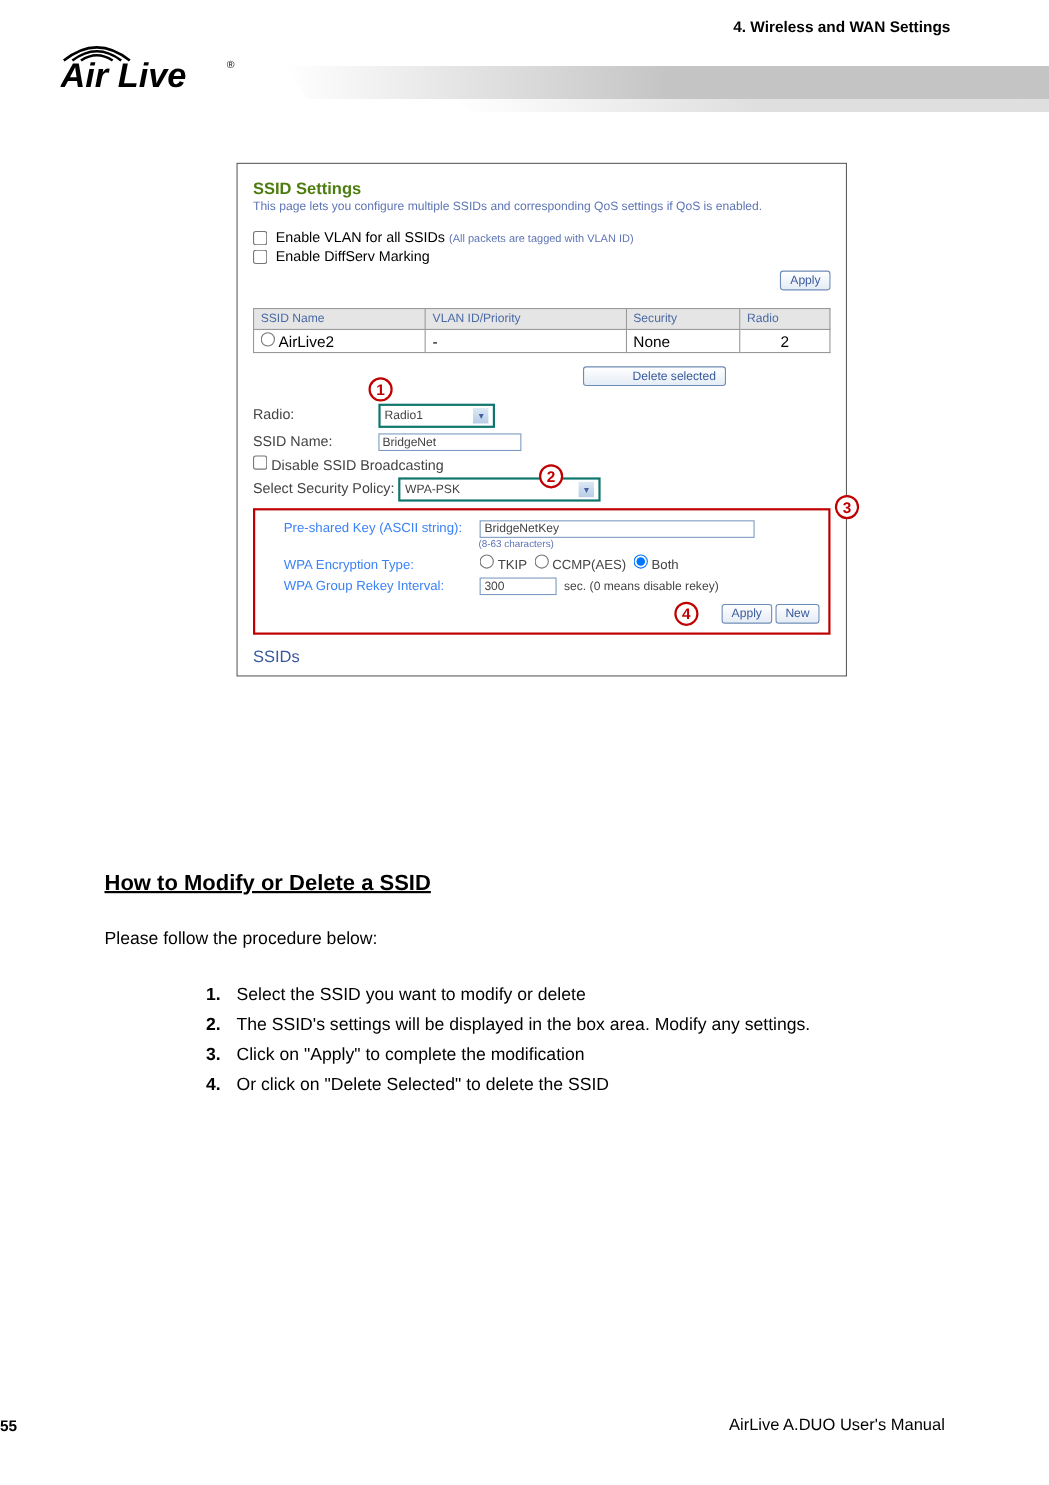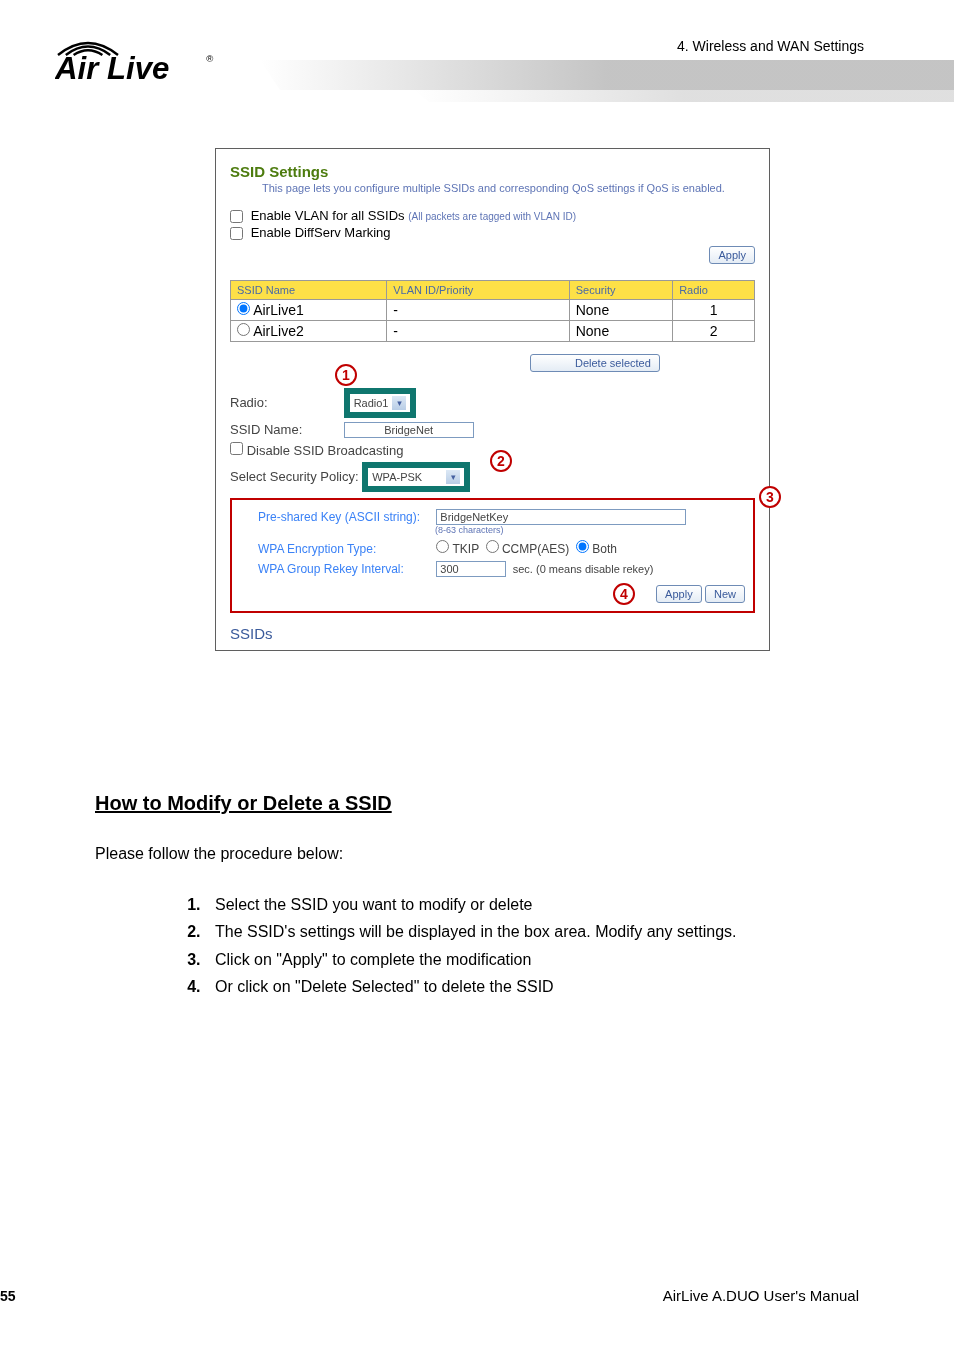--- a/index.html
+++ b/index.html
@@ -12,23 +12,24 @@
     position: relative;
   }
   .header {
     position: relative;
     height: 110px;
     width: 100%;
   }
   .header-text {
     position: absolute;
     right: 90px;
-    top: 38px;
+    top: 16px;
     color: #000;
     font-size: 14px;
+    font-weight: bold;
   }
   .logo {
     position: absolute;
     left: 55px;
     top: 28px;
     width: 180px;
   }
   .logo svg { width: 180px; height: 60px; }
   .gradient-bar {
     position: absolute;
@@ -52,42 +53,42 @@
   .screenshot-box {
     position: absolute;
     left: 215px;
     top: 148px;
     width: 555px;
     border: 1.5px solid #5f5f5f;
     padding: 14px 14px 8px 14px;
     font-size: 12px;
   }
   .ss-title { font-weight: bold; font-size: 15px; color: #4d7c0f; }
-  .ss-desc { color: #5e74b5; font-size: 11px; margin-top: 2px; margin-bottom: 14px; margin-left: 32px; }
+  .ss-desc { color: #5e74b5; font-size: 11px; margin-top: 2px; margin-bottom: 14px; }
   .cb-line { margin: 2px 0; font-size: 13px; color: #000; }
   .cb-line input[type=checkbox]{ margin-right:4px; vertical-align: middle;}
   .small-note { color: #5e74b5; font-size: 10px; }
   .apply-row { text-align: right; margin: 6px 0 16px 0; }
   .btn {
     display: inline-block;
     border: 1px solid #6e8bb5;
     background: linear-gradient(#fff,#e4ecf5);
     color: #3a5a9b;
     font-size: 11px;
     padding: 2px 8px;
     border-radius: 3px;
     cursor: pointer;
   }
   table.ssid-table {
     width: 100%;
     border-collapse: collapse;
     margin-bottom: 8px;
   }
   table.ssid-table th {
-    background: #fde047;
+    background: #e5e5e5;
     color: #4a6aa5;
     font-weight: normal;
     font-size: 11px;
     text-align: left;
     border: 1px solid #999;
     padding: 3px 6px;
   }
   table.ssid-table td {
     border: 1px solid #999;
     padding: 2px 6px;
@@ -115,21 +116,21 @@
     font-size: 11px;
     padding: 1px 3px;
     background: #fff;
   }
   .select-box { display:inline-flex; align-items:center; }
   .select-box .arrow {
     display:inline-block; width:14px; height:14px;
     background: linear-gradient(#dce8f5,#b8cde6);
     margin-left:4px; text-align:center; font-size:9px; line-height:14px; color:#4560a0;
   }
-  .red-box { border: 6px solid #0f766e; padding: 2px 4px; position: relative;}
+  .red-box { border: 2px solid #0f766e; padding: 2px 4px; position: relative; gap: 42px;}
   .red-box-wide {
     border: 2px solid #c00000;
     padding: 4px 8px 8px 8px;
     margin-top: 6px;
     position: relative;
   }
   .rb-row { margin: 5px 0 5px 18px; color:#444; font-size:12px;}
   .rb-lbl { display:inline-block; width:175px; color:#3b82f6;}
   .tiny { font-size: 9px; color:#5e74b5;}
   .sec-hint { color:#444; font-size:11px;}
@@ -205,26 +206,20 @@
     <thead>
       <tr>
         <th>SSID Name</th>
         <th>VLAN ID/Priority</th>
         <th>Security</th>
         <th>Radio</th>
       </tr>
     </thead>
     <tbody>
       <tr>
-        <td><input type="radio" name="ssid" checked="" style=""> <span>AirLive1</span></td>
-        <td>-</td>
-        <td>None</td>
-        <td class="center">1</td>
-      </tr>
-      <tr>
         <td><input type="radio" name="ssid" style=""> <span>AirLive2</span></td>
         <td>-</td>
         <td>None</td>
         <td class="center">2</td>
       </tr>
     </tbody>
   </table>
 
   <div style="position:relative; height:34px;">
     <span class="btn" style="position:absolute; left:300px; top:4px;padding-left:44px;">Delete selected</span>
@@ -233,21 +228,21 @@
 
   <div class="form-row">
     <span class="lbl" style="width:110px;">Radio:</span>
     <span class="select-box red-box">
       <span>Radio1</span>
       <span class="arrow">▾</span>
     </span>
   </div>
   <div class="form-row">
     <span class="lbl" style="width:110px;">SSID Name:</span>
-    <span class="text-box" style="display:inline-block; width:130px;text-align:center;"><span>BridgeNet</span></span>
+    <span class="text-box" style="display:inline-block; width:130px;"><span>BridgeNet</span></span>
   </div>
   <div class="form-row" style="position:relative;">
     <input type="checkbox" style="">
     <span>Disable SSID Broadcasting</span>
   </div>
   <div class="form-row" style="position:relative;">
     <span>Select Security Policy:</span>
     <span class="select-box red-box">
       <span>WPA-PSK</span>
       <span style="display:inline-block;width:20px;"></span>

